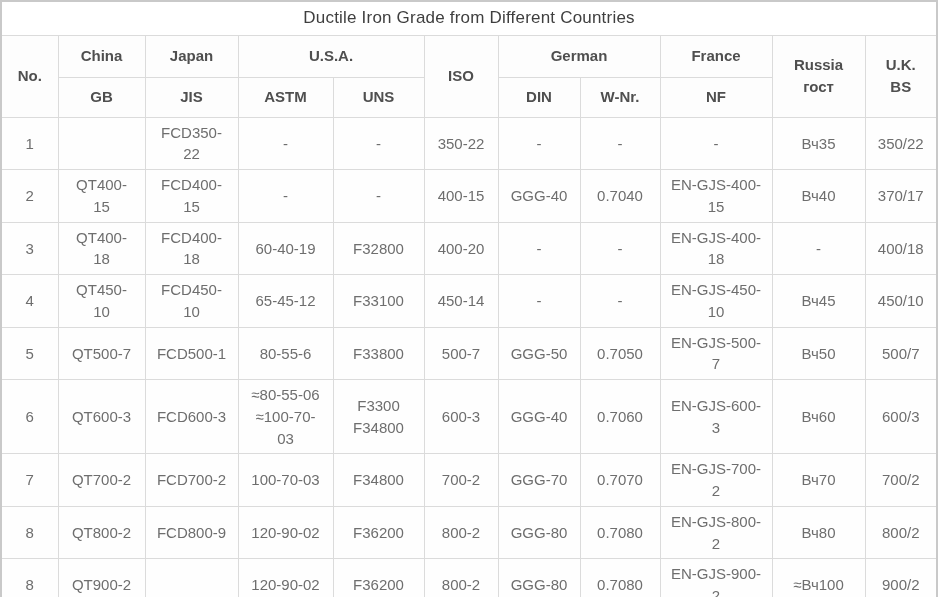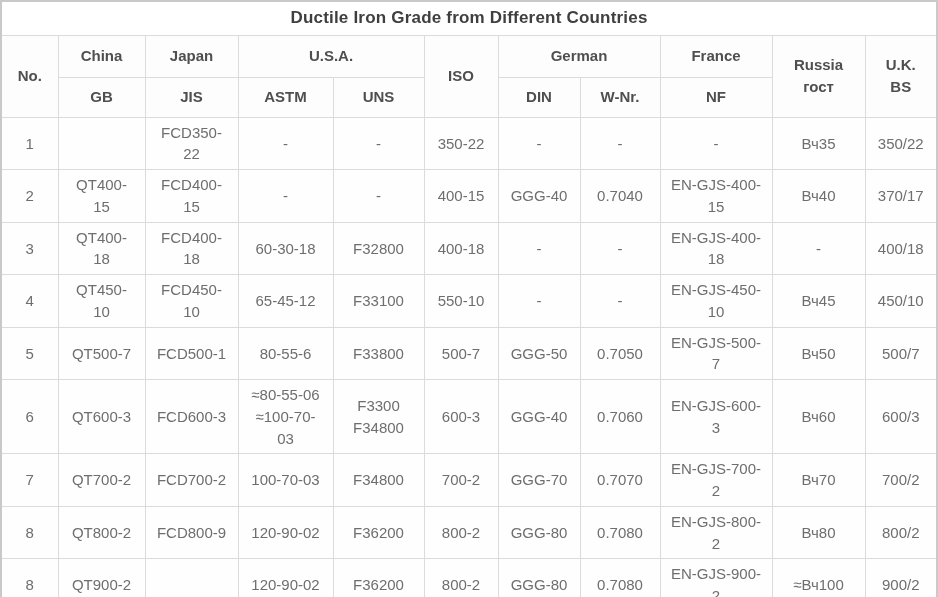--- a/index.html
+++ b/index.html
@@ -24,21 +24,21 @@
     text-align: center;
     vertical-align: middle;
     padding: 4px 10px;
     box-sizing: border-box;
     line-height: 1.45;
     overflow-wrap: break-word;
   }
   tr.title-row th {
     height: 30px;
     font-size: 17px;
-    font-weight: bold;
+    font-weight: normal;
     color: #3f3f3f;
     letter-spacing: 0.2px;
     background: #ffffff;
   }
   thead th {
     font-size: 15px;
     font-weight: bold;
     color: #4f4f4f;
     background: #fdfdfd;
   }
@@ -125,36 +125,36 @@
           <td>GGG-40</td>
           <td>0.7040</td>
           <td>EN-GJS-400-15</td>
           <td>Вч40</td>
           <td>370/17</td>
         </tr>
         <tr>
           <td>3</td>
           <td>QT400-18</td>
           <td>FCD400-18</td>
-          <td>60-30-18</td>
+          <td>60-40-19</td>
           <td>F32800</td>
-          <td>400-18</td>
+          <td>400-20</td>
           <td>-</td>
           <td>-</td>
           <td>EN-GJS-400-18</td>
           <td>-</td>
           <td>400/18</td>
         </tr>
         <tr>
           <td>4</td>
           <td>QT450-10</td>
           <td>FCD450-10</td>
           <td>65-45-12</td>
           <td>F33100</td>
-          <td>550-10</td>
+          <td>450-14</td>
           <td>-</td>
           <td>-</td>
           <td>EN-GJS-450-10</td>
           <td>Вч45</td>
           <td>450/10</td>
         </tr>
         <tr>
           <td>5</td>
           <td>QT500-7</td>
           <td>FCD500-1</td>

